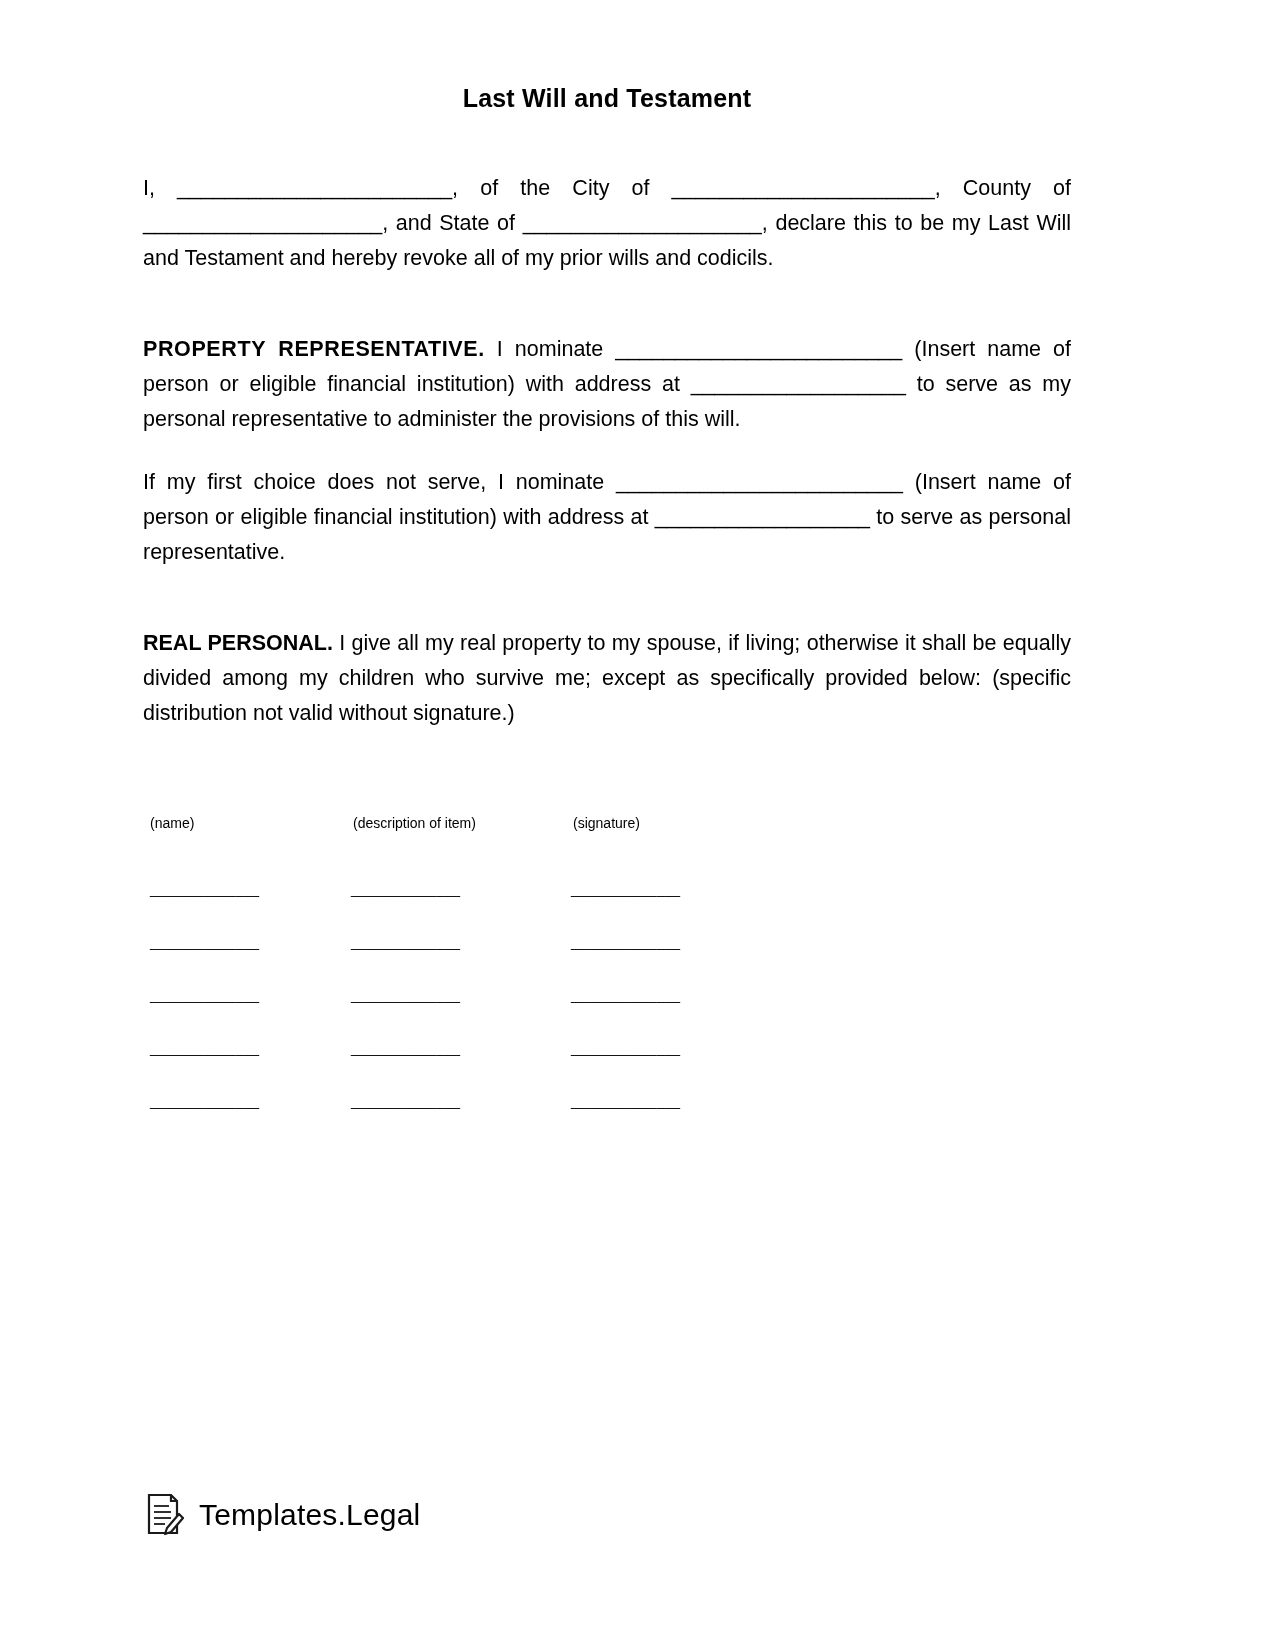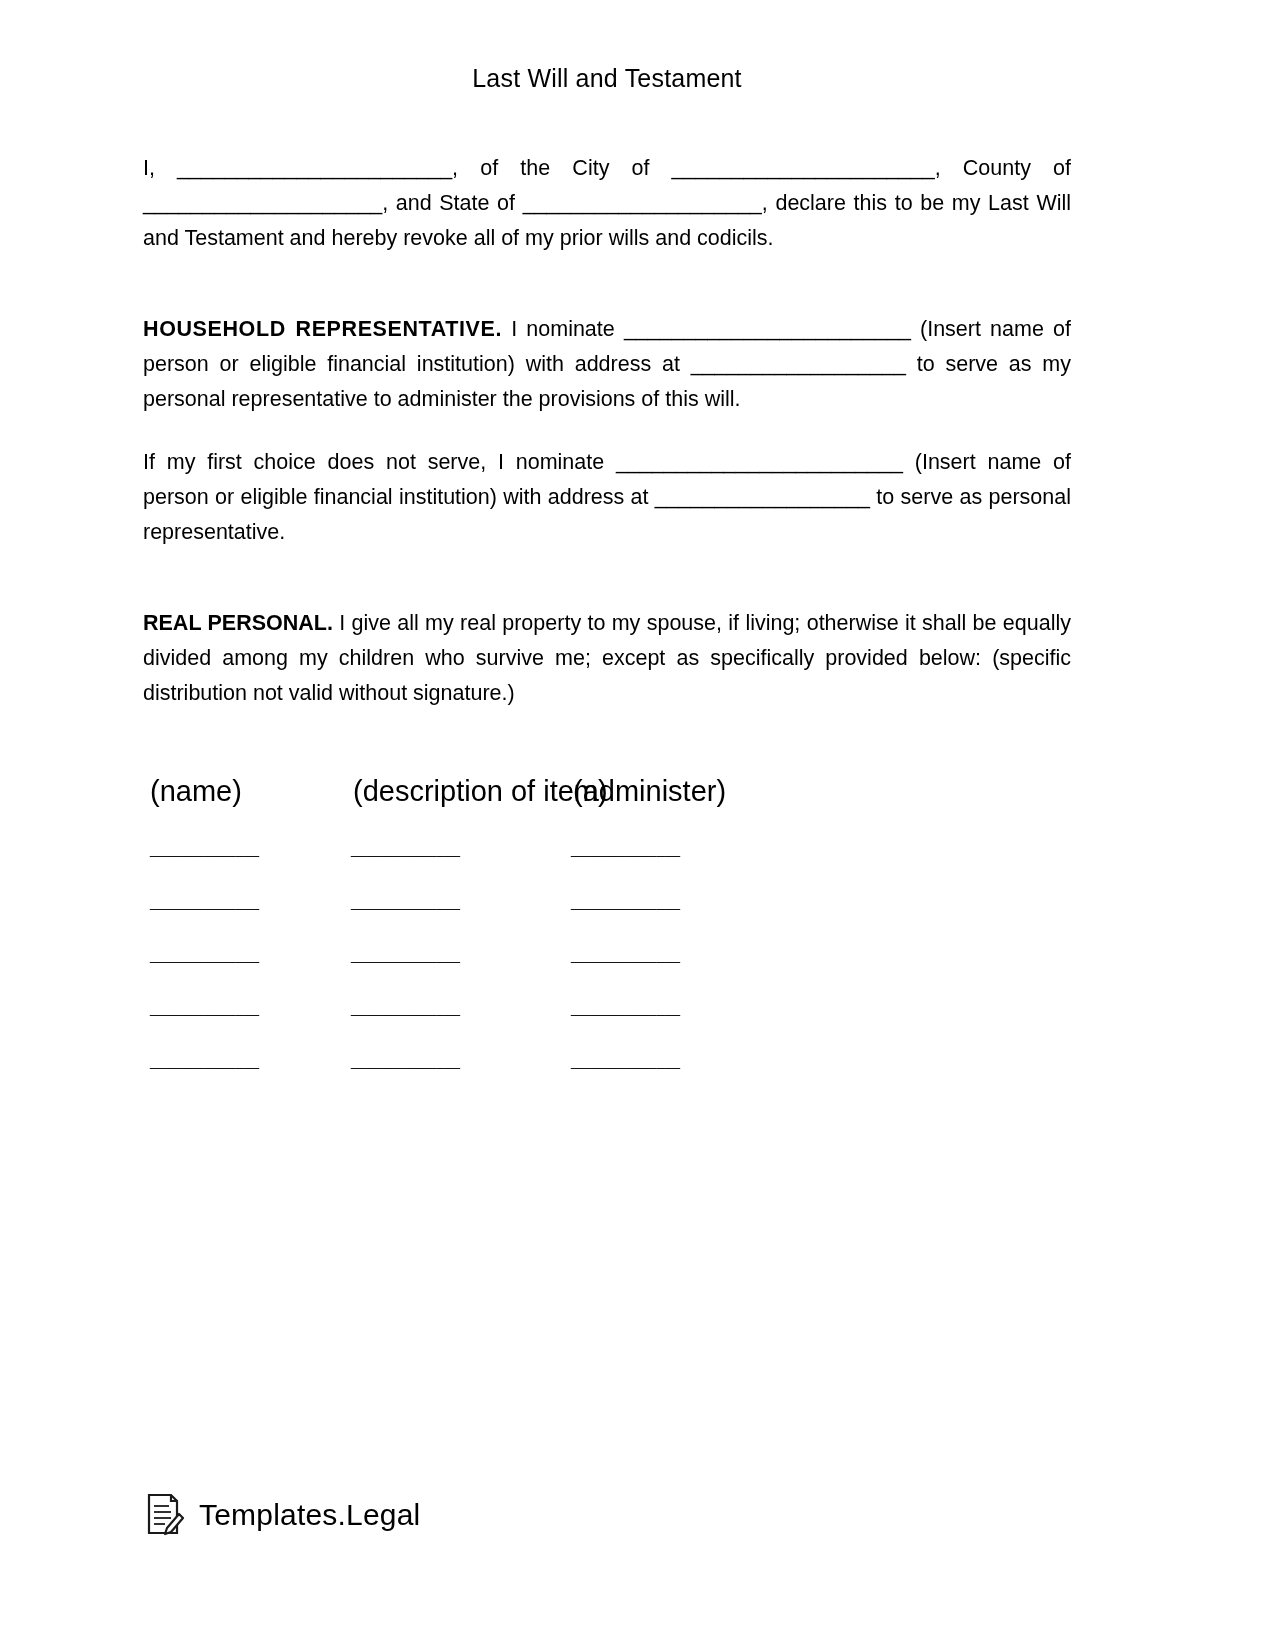--- a/index.html
+++ b/index.html
@@ -24,22 +24,22 @@
   }
   .content {
     position: absolute;
     left: 143px;
     top: 0;
     width: 928px;
   }
   .doc-title {
     text-align: center;
     font-size: 25px;
-    font-weight: normal;
-    margin-top: 64px;
+    font-weight: bold;
+    margin-top: 84px;
     letter-spacing: 0.2px;
   }
   p.body-text {
     font-size: 21.5px;
     line-height: 35px;
     text-align: justify;
     margin: 0 0 14px 0;
     word-spacing: 0px;
   }
   p.first-para {
@@ -52,22 +52,22 @@
     font-weight: bold;
     letter-spacing: 0.6px;
   }
   .block-gap-lg {
     height: 42px;
   }
   .block-gap-sm {
     height: 14px;
   }
   .col-labels {
-    font-size: 29px;
-    margin-top: 36px;
+    font-size: 14px;
+    margin-top: 56px;
     position: relative;
     height: 34px;
   }
   .col-labels .c1 { position: absolute; left: 7px; }
   .col-labels .c2 { position: absolute; left: 210px; }
   .col-labels .c3 { position: absolute; left: 430px; }
   .blank-rows {
     margin-top: 32px;
   }
   .blank-row {
@@ -109,37 +109,37 @@
 
 <div class="page">
   <div class="content">
 
     <div class="doc-title">Last Will and Testament</div>
 
     <p class="body-text first-para">I, _______________________, of the City of ______________________, County of ____________________, and State of ____________________, declare this to be my Last Will and Testament and hereby revoke all of my prior wills and codicils.</p>
 
     <div class="block-gap-lg"></div>
 
-    <p class="body-text"><span class="spaced-heading">HOUSEHOLD REPRESENTATIVE.</span><span> I nominate ________________________ (Insert name of person or eligible financial institution) with address at __________________ to serve as my personal representative to administer the provisions of this will.</span></p>
+    <p class="body-text"><span class="spaced-heading">PROPERTY REPRESENTATIVE.</span><span> I nominate ________________________ (Insert name of person or eligible financial institution) with address at __________________ to serve as my personal representative to administer the provisions of this will.</span></p>
 
     <div class="block-gap-sm"></div>
 
     <p class="body-text">If my first choice does not serve, I nominate ________________________ (Insert name of person or eligible financial institution) with address at __________________ to serve as personal representative.</p>
 
     <div class="block-gap-lg"></div>
 
     <p class="body-text"><span class="heading-inline">REAL PERSONAL.</span><span> I give all my real property to my spouse, if living; otherwise it shall be equally divided among my children who survive me; except as specifically provided below: (specific distribution not valid without signature.)</span></p>
 
     <div class="block-gap-sm"></div>
 
 
     <div class="col-labels">
       <span class="c1">(name)</span>
       <span class="c2">(description of item)</span>
-      <span class="c3">(administer)</span>
+      <span class="c3">(signature)</span>
     </div>
 
     <div class="blank-rows">
       <div class="blank-row">
         <span class="b1 ul">______________</span>
         <span class="b2 ul">______________</span>
         <span class="b3 ul">______________</span>
       </div>
       <div class="blank-row">
         <span class="b1 ul">______________</span>

